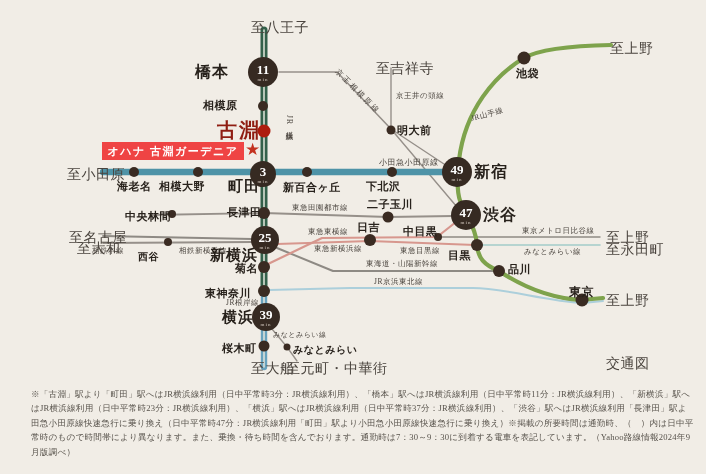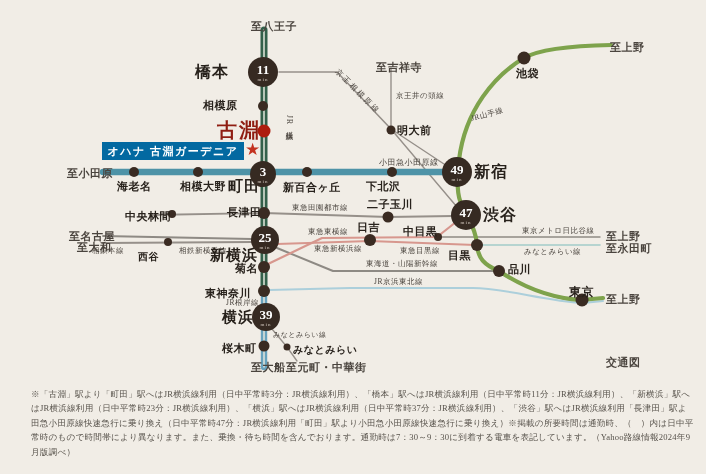--- a/index.html
+++ b/index.html
@@ -5,30 +5,30 @@
   html,body{margin:0;padding:0;}
   body{width:706px;height:474px;overflow:hidden;}
   #stage{position:relative;width:706px;height:474px;background:#f1ede6;
          font-family:"Liberation Serif","DejaVu Serif",serif;color:#28221c;}
   #railsvg{position:absolute;left:0;top:0;}
   .lbl{position:absolute;font-size:11px;font-weight:600;white-space:nowrap;letter-spacing:.5px;color:#28221c;}
   .lbl-sm{font-size:10px;}
   .lbl-lg{font-size:16px;font-weight:700;letter-spacing:1px;text-align:right;}
   .lbl-md{font-size:15px;font-weight:700;letter-spacing:1px;}
   .line{position:absolute;font-size:7.5px;color:#4a443e;white-space:nowrap;letter-spacing:.5px;}
-  .dir{position:absolute;font-size:11px;color:#4a443e;white-space:nowrap;letter-spacing:.5px;font-weight:bold;}
+  .dir{position:absolute;font-size:14px;color:#4a443e;white-space:nowrap;letter-spacing:.5px;}
   .v{writing-mode:vertical-rl;letter-spacing:1px;}
   .rot45{transform:rotate(45deg);transform-origin:left top;letter-spacing:2.5px;}
   .rotm15{transform:rotate(-15deg);transform-origin:left top;}
   .mc{position:absolute;border-radius:50%;background:#362a22;color:#fff;
       display:flex;flex-direction:column;align-items:center;justify-content:center;line-height:1;}
   .mc-num{font-size:13px;font-weight:700;}
   .mc-unit{font-size:5px;letter-spacing:1px;color:#d8cdc4;margin-top:1px;}
   .kobuchi{position:absolute;left:217px;top:117px;font-size:20px;font-weight:700;letter-spacing:2px;color:#8f1d12;}
-  .banner{position:absolute;left:102px;top:142px;width:142px;height:18px;background:#0369a1;
+  .banner{position:absolute;left:102px;top:142px;width:142px;height:18px;background:#ef4444;
           display:flex;align-items:center;justify-content:center;}
   .banner span{color:#fff;font-size:11px;font-weight:700;letter-spacing:1.5px;white-space:nowrap;}
   .star{position:absolute;left:245px;top:139px;font-size:17px;color:#c3321f;}
   .note{position:absolute;left:31px;top:387px;width:650px;font-size:8.6px;line-height:14.4px;
         color:#57524b;letter-spacing:.2px;}
   .note div{white-space:nowrap;}
 </style>
 </head>
 <body>
 
@@ -128,21 +128,21 @@
   <span class="line" style="left:522px;top:226px">東京メトロ日比谷線</span>
   <span class="line" style="left:524px;top:247px">みなとみらい線</span>
   <span class="line" style="left:226px;top:298px">JR根岸線</span>
   <span class="line" style="left:273px;top:330px;font-size:7px">みなとみらい線</span>
 
   <span class="lbl lbl-lg" style="left:195px;top:62px">橋本</span>
   <span class="lbl" style="left:203px;top:98px">相模原</span>
   <span class="kobuchi">古淵</span>
   <span class="lbl lbl-md" style="left:228px;top:177px">町田</span>
   <span class="lbl" style="left:117px;top:179px">海老名</span>
-  <span class="lbl" style="left:180px;top:179px">相模大野</span>
+  <span class="lbl" style="left:159px;top:179px">相模大野</span>
   <span class="lbl" style="left:283px;top:180px">新百合ヶ丘</span>
   <span class="lbl" style="left:366px;top:179px">下北沢</span>
   <span class="lbl lbl-lg" style="left:474px;top:162px">新宿</span>
   <span class="lbl" style="left:397px;top:123px">明大前</span>
   <span class="lbl" style="left:516px;top:66px">池袋</span>
   <span class="lbl lbl-lg" style="left:483px;top:205px">渋谷</span>
   <span class="lbl" style="left:125px;top:209px">中央林間</span>
   <span class="lbl" style="left:227px;top:205px">長津田</span>
   <span class="lbl" style="left:367px;top:197px">二子玉川</span>
   <span class="lbl lbl-sm" style="left:138px;top:250px">西谷</span>

